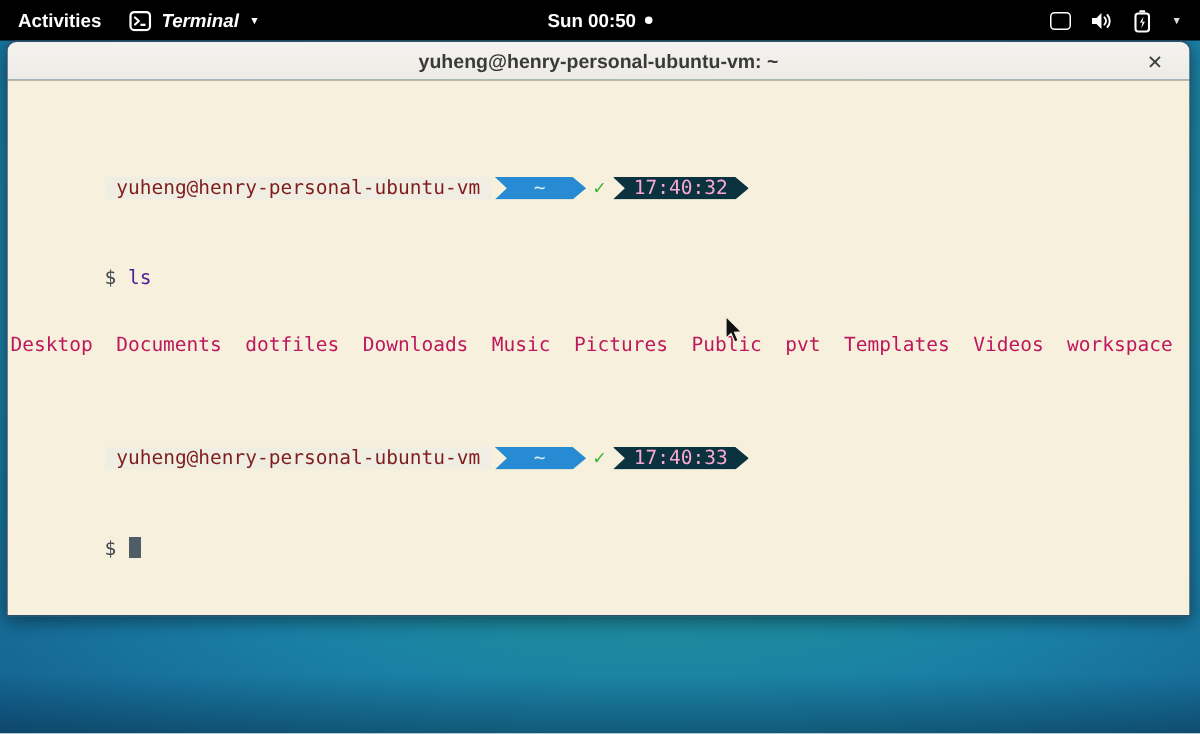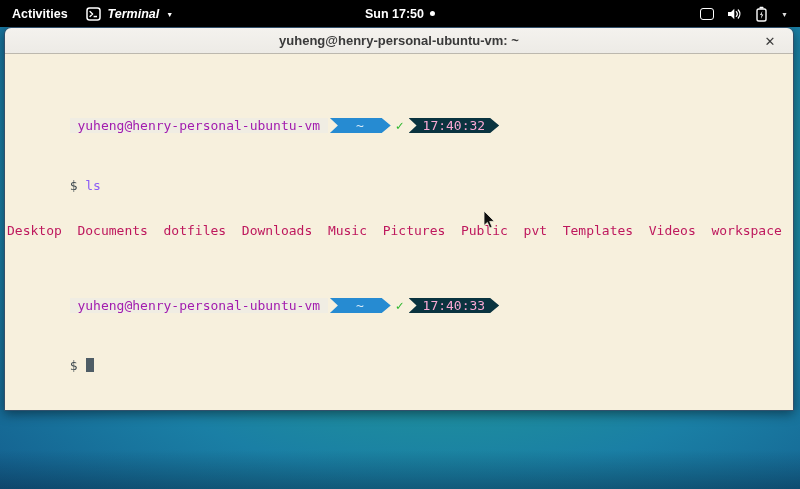--- a/index.html
+++ b/index.html
@@ -50,30 +50,30 @@
     color:#3c3c3c; font-size:13px; font-weight:400; cursor:default;
   }
 
   
   .term {
     flex:1; background:#f7f0dd; padding:4px 0 0 2px;
     font-family:"DejaVu Sans Mono", monospace;
     font-size:13px; line-height:15px; white-space:pre; color:#41433e;
   }
   .trow { height:15px; white-space:pre; }
-  .seg-user { color:#a21caf; background:#f0ede3; }
+  .seg-user { color:#7f1d1d; background:#f0ede3; }
   .pl-seg {
     display:inline-block; height:15px; vertical-align:top; line-height:15px;
     clip-path:polygon(0 0, calc(100% - 9px) 0, 100% 50%, calc(100% - 9px) 100%, 0 100%, 8px 50%);
   }
   .pl-blue { background:#268bd2; color:#d8ecf9; padding:0 27px 0 26px; margin-left:2px; }
   .pl-dark { background:#0a333f; color:#f9a8d4; padding:0 14px 0 14px; }
   .check { color:#2eb82e; font-weight:700; margin:0 5px 0 5px; }
   .psym { color:#3f4a50; }
-  .cmd { color:#8b5cf6; }
+  .cmd { color:#4c1d95; }
   .dirs { color:#be185d; }
   .cursor-block {
     display:inline-block; width:8px; height:14px; background:#4e5d66;
     vertical-align:-2px; margin-left:1px;
   }
 
   
   .mouse { position:absolute; left:483px; top:211px; }
 </style>
 </head>
@@ -90,21 +90,21 @@
             <rect x="1" y="1" width="13" height="12" rx="2.5" fill="none" stroke="#fff" stroke-width="1.5"></rect>
             <path d="M4 4.6 L6.6 7 L4 9.4" stroke="#fff" stroke-width="1.4" fill="none" stroke-linecap="round" stroke-linejoin="round"></path>
             <rect x="7.6" y="8.8" width="3.4" height="1.5" fill="#fff"></rect>
           </svg>
         </span>
         <span>Terminal</span>
         <span class="arrow">▼</span>
       </span>
     </div>
     <div class="clock-area">
-      <span>Sun 17:50</span>
+      <span>Sun 00:50</span>
       <span class="notif-dot"></span>
     </div>
     <div class="tray">
       <span class="screen-ic"></span>
       <span>
         <svg width="15" height="14" viewBox="0 0 15 14" style="display:block">
           <path d="M1 5 h3 l3.3-3.3 v10.6 L4 9 H1 Z" fill="#fff"></path>
           <path d="M9.3 4.6 a3.3 3.3 0 0 1 0 4.8" stroke="#fff" fill="none" stroke-width="1.3" stroke-linecap="round"></path>
           <path d="M11.3 3 a6 6 0 0 1 0 8" stroke="#fff" fill="none" stroke-width="1.3" stroke-linecap="round"></path>
         </svg>

